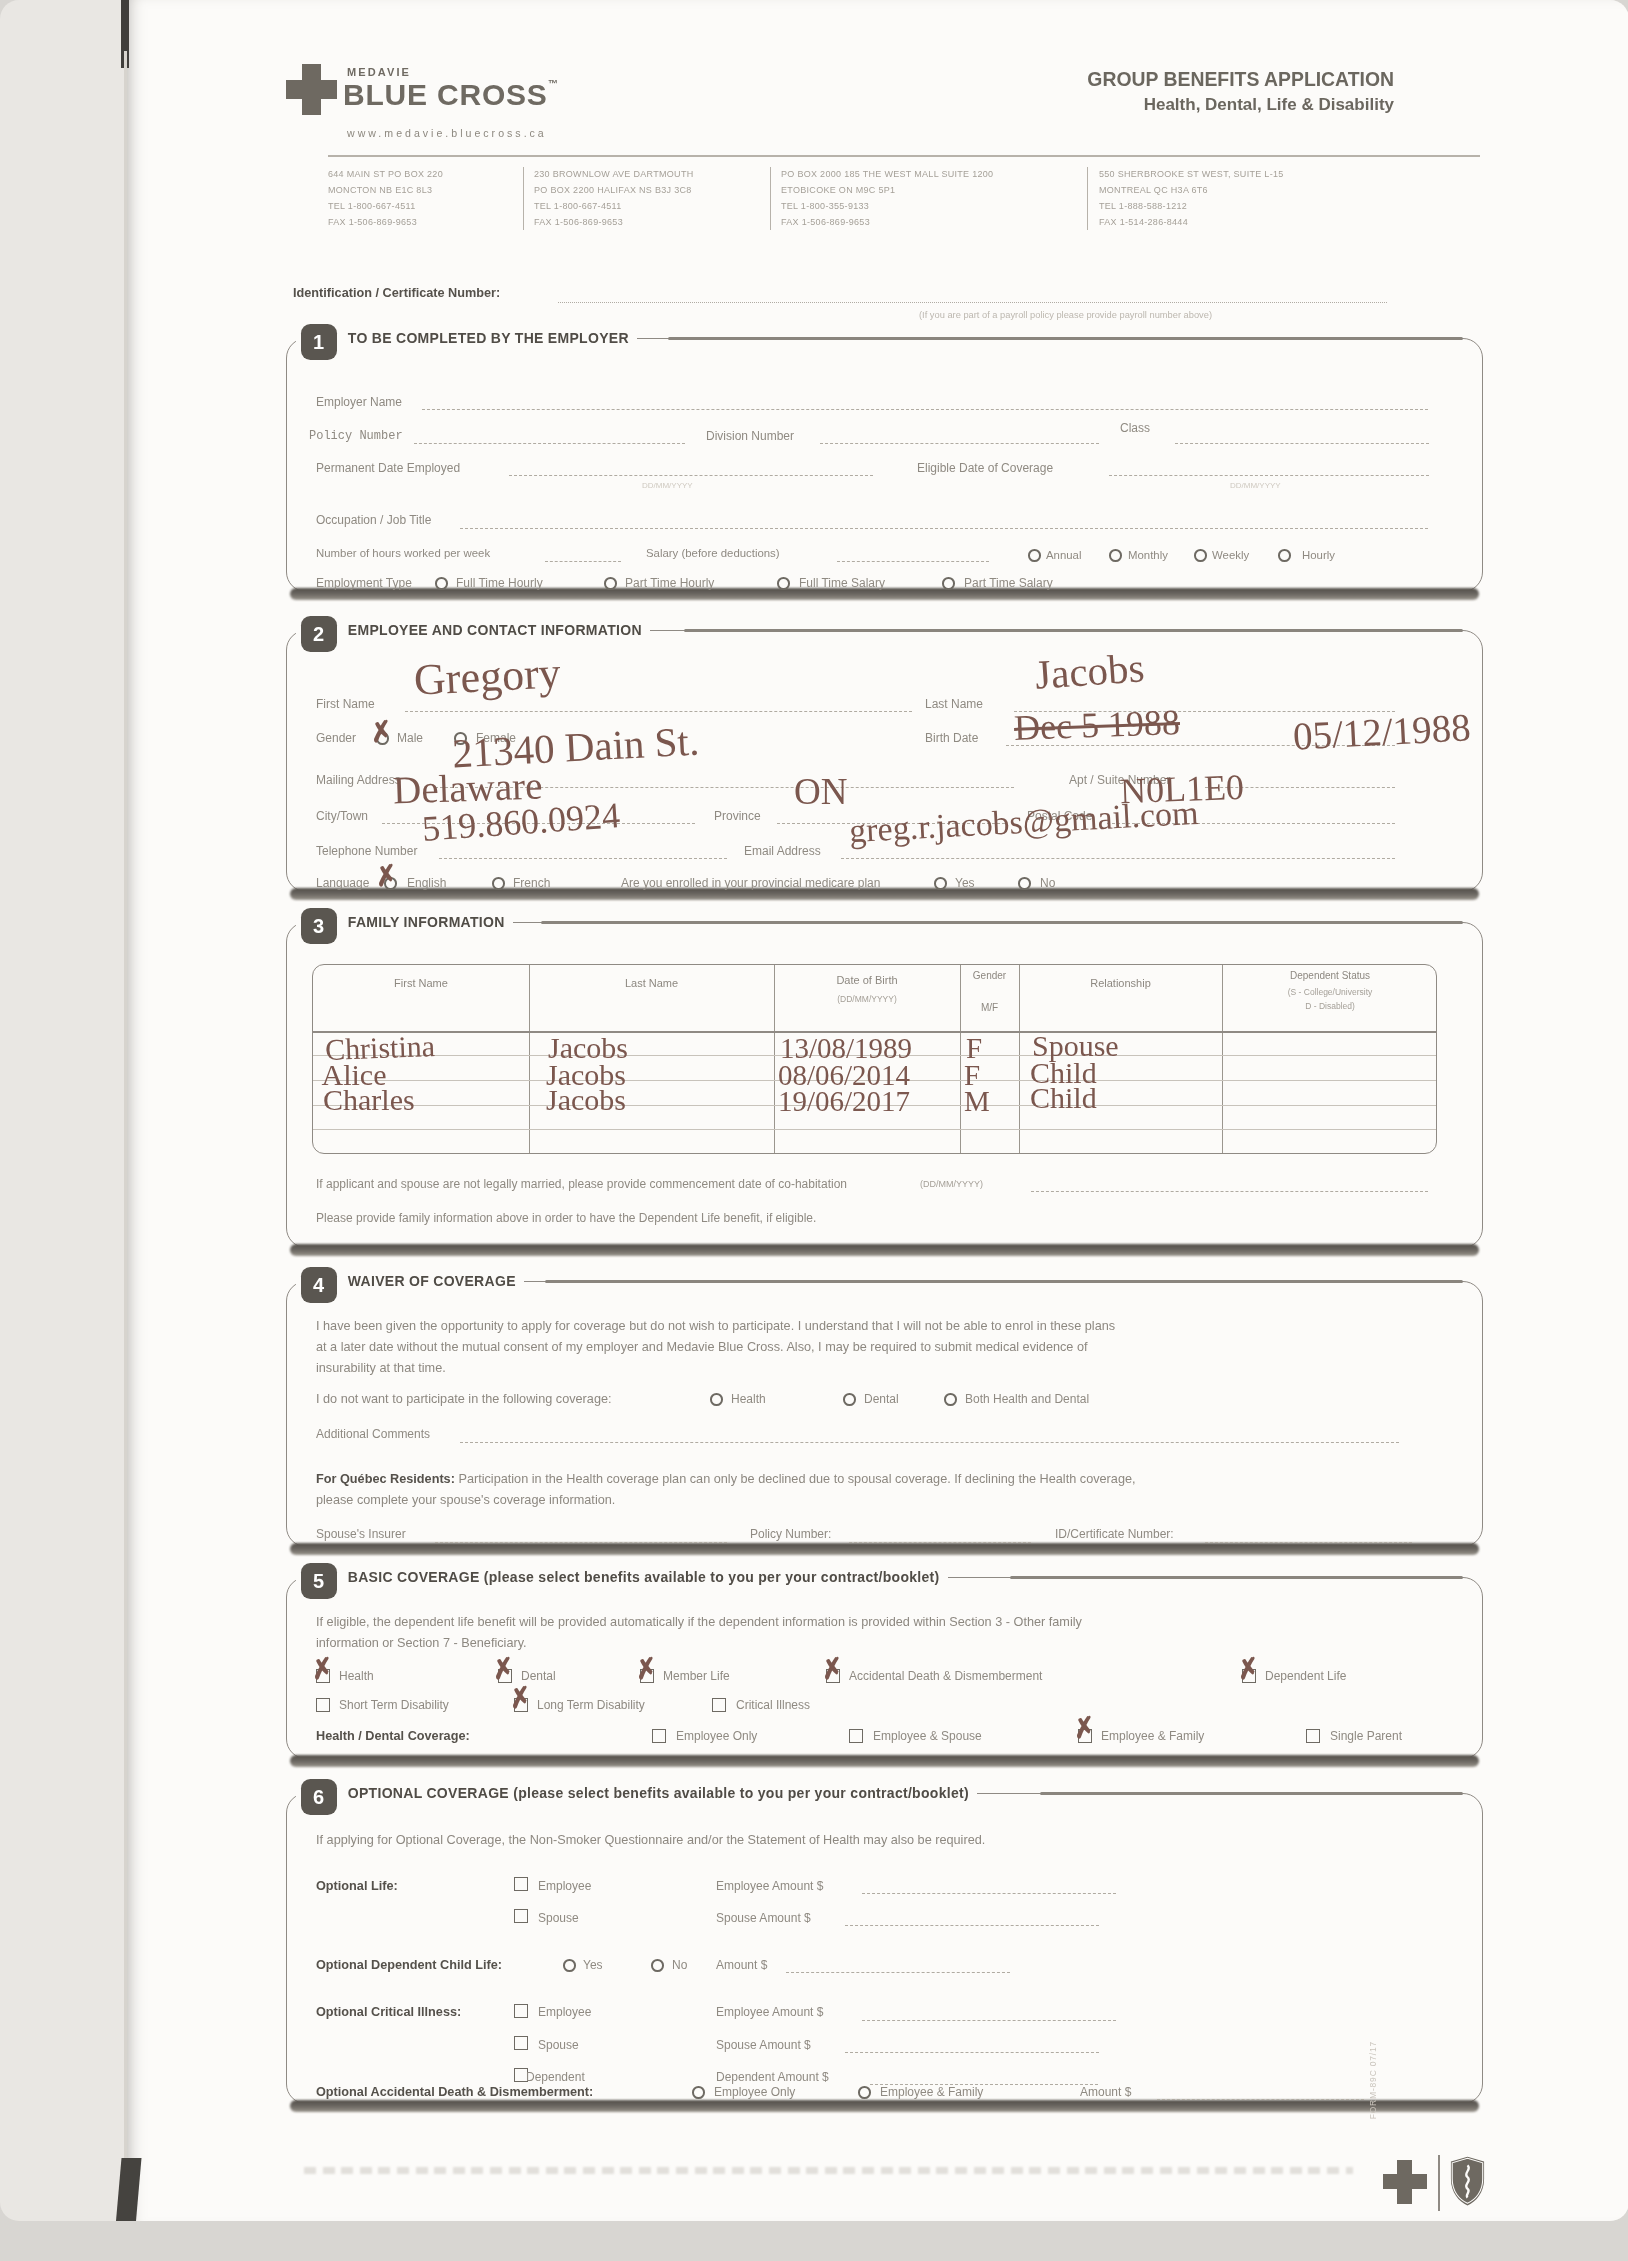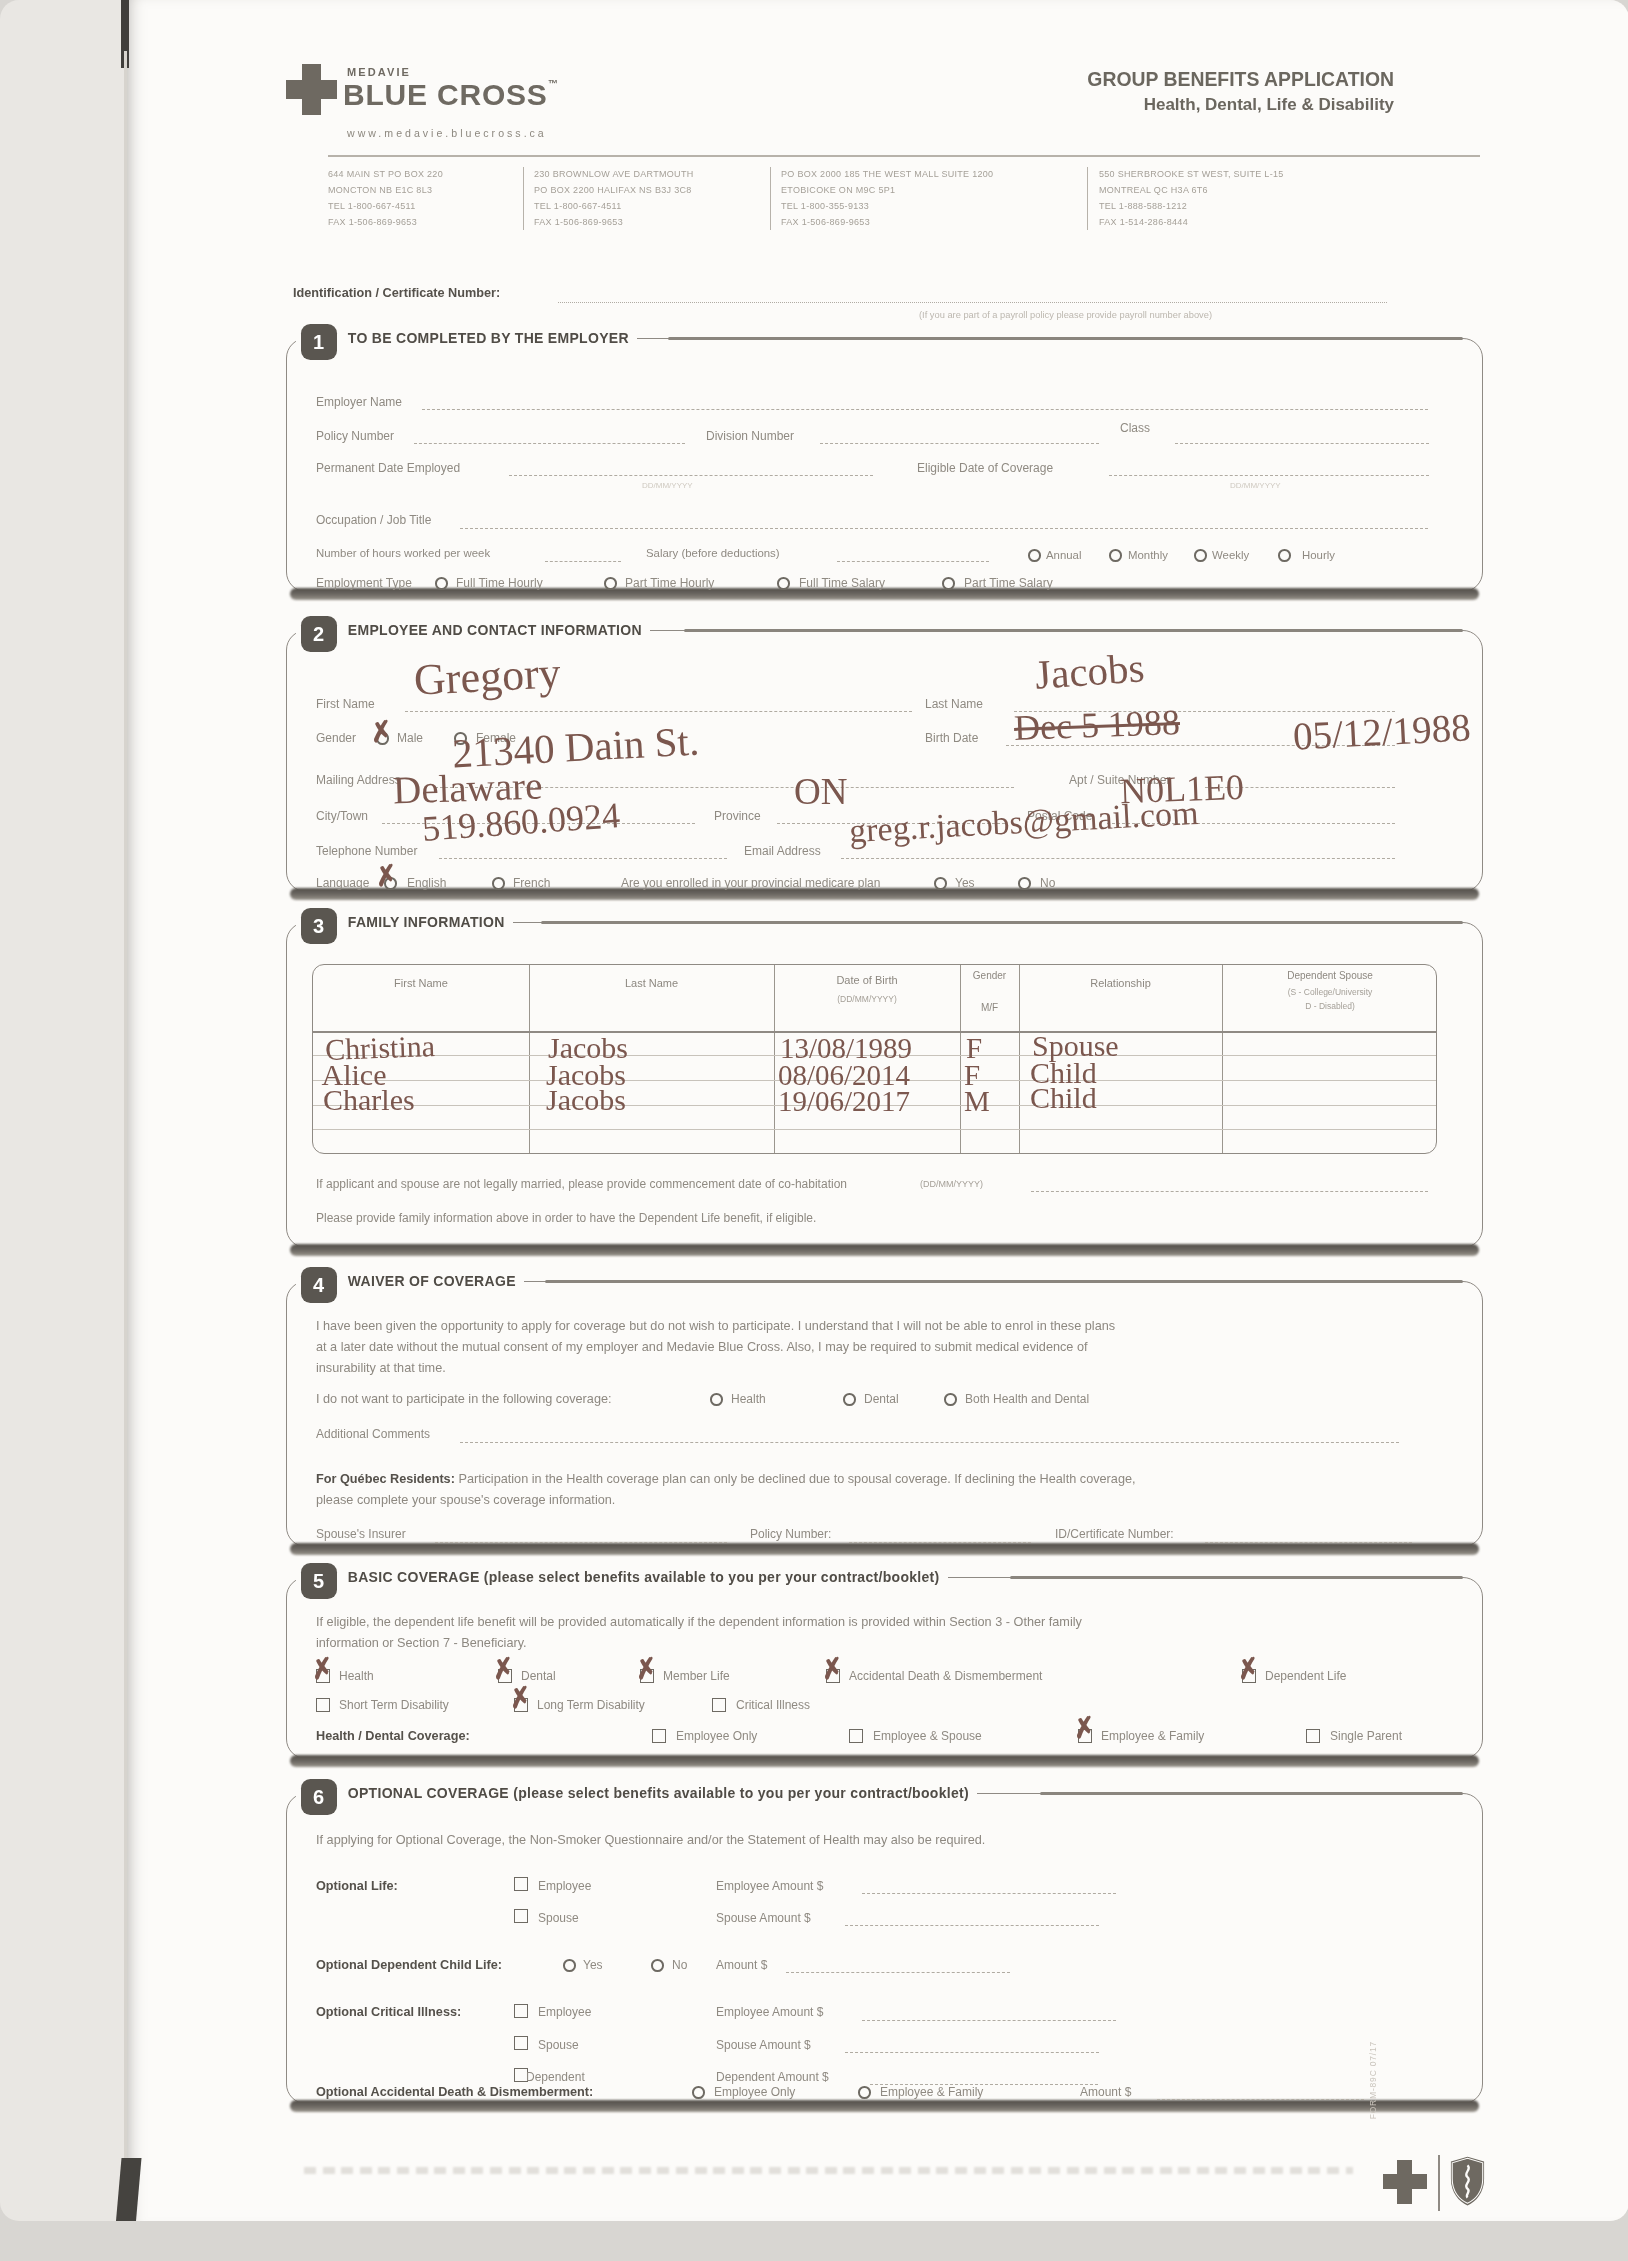--- a/index.html
+++ b/index.html
@@ -129,21 +129,21 @@
 
   <div class="sec" style="top:338px;height:254px;">
     <div class="badge">1</div>
     <div class="sectitle">TO BE COMPLETED BY THE EMPLOYER</div>
     <div class="titlerule" style="left:381px;"></div>
     <div class="shadow"></div>
 
     <div class="lbl" style="left:29px;top:56px;">Employer Name</div>
     <div class="fl" style="left:135px;top:54px;width:1006px;"></div>
 
-    <div class="lbl" style="left:29px;top:90px;">Policy Number</div>
+    <div class="lbl" style="left:22px;top:90px;font-family:Liberation Mono, monospace;">Policy Number</div>
     <div class="fl" style="left:127px;top:88px;width:271px;"></div>
     <div class="lbl" style="left:419px;top:90px;">Division Number</div>
     <div class="fl" style="left:533px;top:88px;width:279px;"></div>
     <div class="lbl" style="left:833px;top:82px;">Class</div>
     <div class="fl" style="left:888px;top:88px;width:254px;"></div>
 
     <div class="lbl" style="left:29px;top:122px;">Permanent Date Employed</div>
     <div class="fl" style="left:222px;top:120px;width:364px;"></div>
     <div class="fmt" style="left:355px;top:142px;">DD/MM/YYYY</div>
     <div class="lbl" style="left:630px;top:122px;">Eligible Date of Coverage</div>
@@ -250,21 +250,21 @@
       <div class="fcol" style="left:706px;"></div>
       <div class="fcol" style="left:909px;"></div>
 
       <div class="fhead" style="left:0;top:12px;width:216px;">First Name</div>
       <div class="fhead" style="left:216px;top:12px;width:245px;">Last Name</div>
       <div class="fhead" style="left:461px;top:8.5px;width:186px;">Date of Birth</div>
       <div class="fhead-sm" style="left:461px;top:29px;width:186px;">(DD/MM/YYYY)</div>
       <div class="fhead" style="left:647px;top:5px;width:59px;font-size:10px;">Gender</div>
       <div class="fhead" style="left:647px;top:37px;width:59px;font-size:10px;">M/F</div>
       <div class="fhead" style="left:706px;top:12px;width:203px;">Relationship</div>
-      <div class="fhead" style="left:909px;top:5px;width:216px;font-size:10px;">Dependent Spouse</div>
+      <div class="fhead" style="left:909px;top:5px;width:216px;font-size:10px;">Dependent Status</div>
       <div class="fhead-sm" style="left:909px;top:22px;width:216px;">(S - College/University</div>
       <div class="fhead-sm" style="left:909px;top:36px;width:216px;">D - Disabled)</div>
       <div class="fheadline"></div>
 
       <div class="frow" style="top:90px;"></div>
       <div class="frow" style="top:115px;"></div>
       <div class="frow" style="top:140px;"></div>
       <div class="frow" style="top:164px;"></div>
 
       <div class="hw" style="left:12px;top:68px;font-size:30px;transform:rotate(-2deg);">Christina</div>

